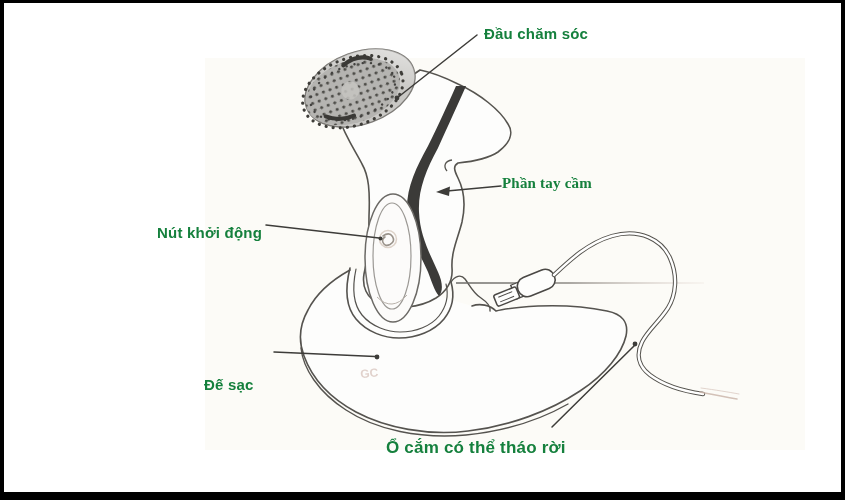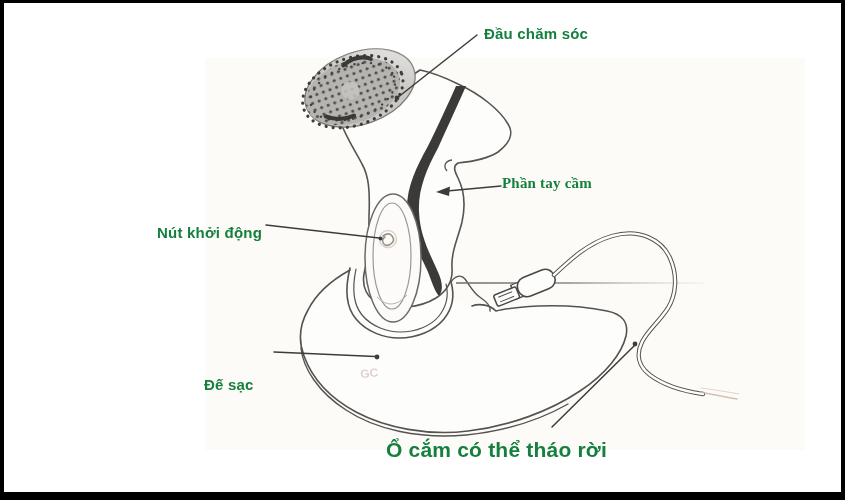--- a/index.html
+++ b/index.html
@@ -2,21 +2,21 @@
 <html><head>
 <meta charset="utf-8">
 <style>
   html,body{margin:0;padding:0;background:#222;}
   .frame{position:relative;width:845px;height:500px;background:#000;overflow:hidden;}
   .paper{position:absolute;left:4px;top:3px;right:4px;bottom:8px;background:#ffffff;overflow:hidden;}
   .paper svg{position:absolute;left:-4px;top:-3px;}
   .lbl{position:absolute;font-family:"Liberation Sans",sans-serif;font-weight:700;
        font-size:15px;color:#15803d;letter-spacing:.2px;white-space:nowrap;}
   .lbl-power{width:162px;text-align:right;line-height:16px;white-space:normal;}
-  .lbl-plug{font-size:21px;}
+  .lbl-plug{font-size:17px;}
 </style>
 </head>
 <body>
 
 <div class="frame">
   <div class="paper">
     <svg width="845" height="500" viewBox="0 0 845 500">
       <defs>
         <pattern id="bristles" width="7" height="7" patternUnits="userSpaceOnUse">
           <circle cx="2.2" cy="2.2" r="1.5" fill="#4b4a46"></circle>

